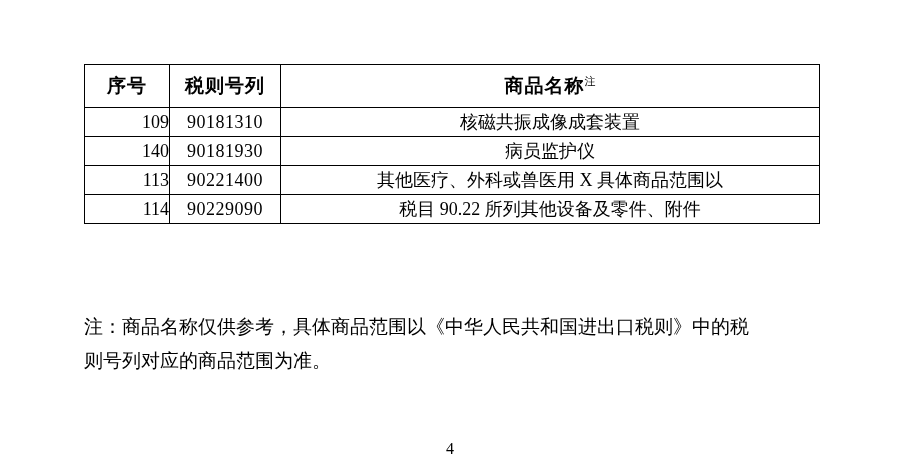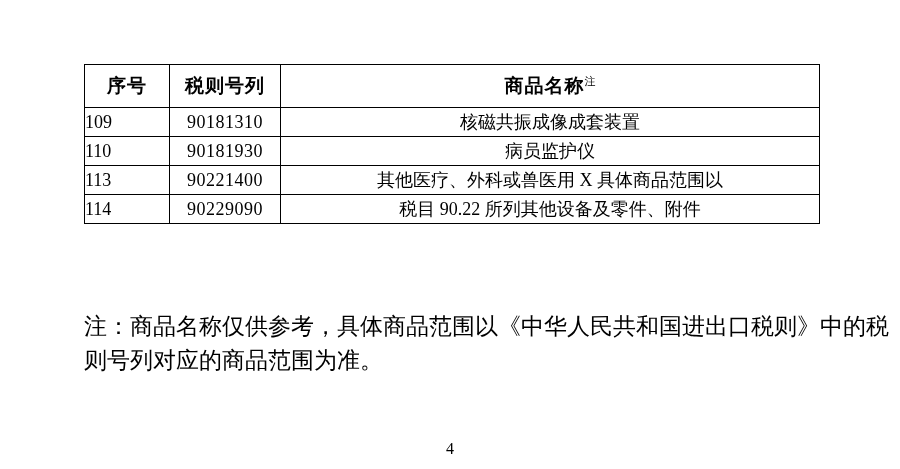--- a/index.html
+++ b/index.html
@@ -44,21 +44,21 @@
   }
   .col-seq { width: 84px; }
   .col-code { width: 110px; }
   .col-name { width: 538px; }
 
   .doc-table tbody td {
     height: 28px;
     font-size: 18px;
   }
   .cell-seq {
-    text-align: left;
+    text-align: right;
     font-family: "Liberation Serif", "DejaVu Serif", serif;
   }
   .cell-code {
     text-align: center;
     font-family: "Liberation Serif", "DejaVu Serif", serif;
     letter-spacing: 0.5px;
   }
   .cell-name {
     text-align: center;
     padding-left: 8px;
@@ -67,21 +67,21 @@
     font-size: 11px;
     vertical-align: super;
     font-weight: normal;
     letter-spacing: 0;
   }
   .note-block {
     position: absolute;
     left: 84px;
     top: 298px;
     width: 740px;
-    font-size: 23px;
+    font-size: 19px;
     line-height: 34px;
     text-align: justify;
     font-family: Liberation Serif, serif;
   }
   .note-line {
     display: block;
     white-space: pre;
   }
   .page-number {
     position: absolute;
@@ -105,21 +105,21 @@
         <th class="col-name"><span>商品名称</span><span class="sup-note">注</span></th>
       </tr>
     </thead>
     <tbody>
       <tr>
         <td class="cell-seq">109</td>
         <td class="cell-code">90181310</td>
         <td class="cell-name">核磁共振成像成套装置</td>
       </tr>
       <tr>
-        <td class="cell-seq">110</td>
+        <td class="cell-seq">140</td>
         <td class="cell-code">90181930</td>
         <td class="cell-name">病员监护仪</td>
       </tr>
       <tr>
         <td class="cell-seq">113</td>
         <td class="cell-code">90221400</td>
         <td class="cell-name">其他医疗、外科或兽医用 X 具体商品范围以</td>
       </tr>
       <tr>
         <td class="cell-seq">114</td>

